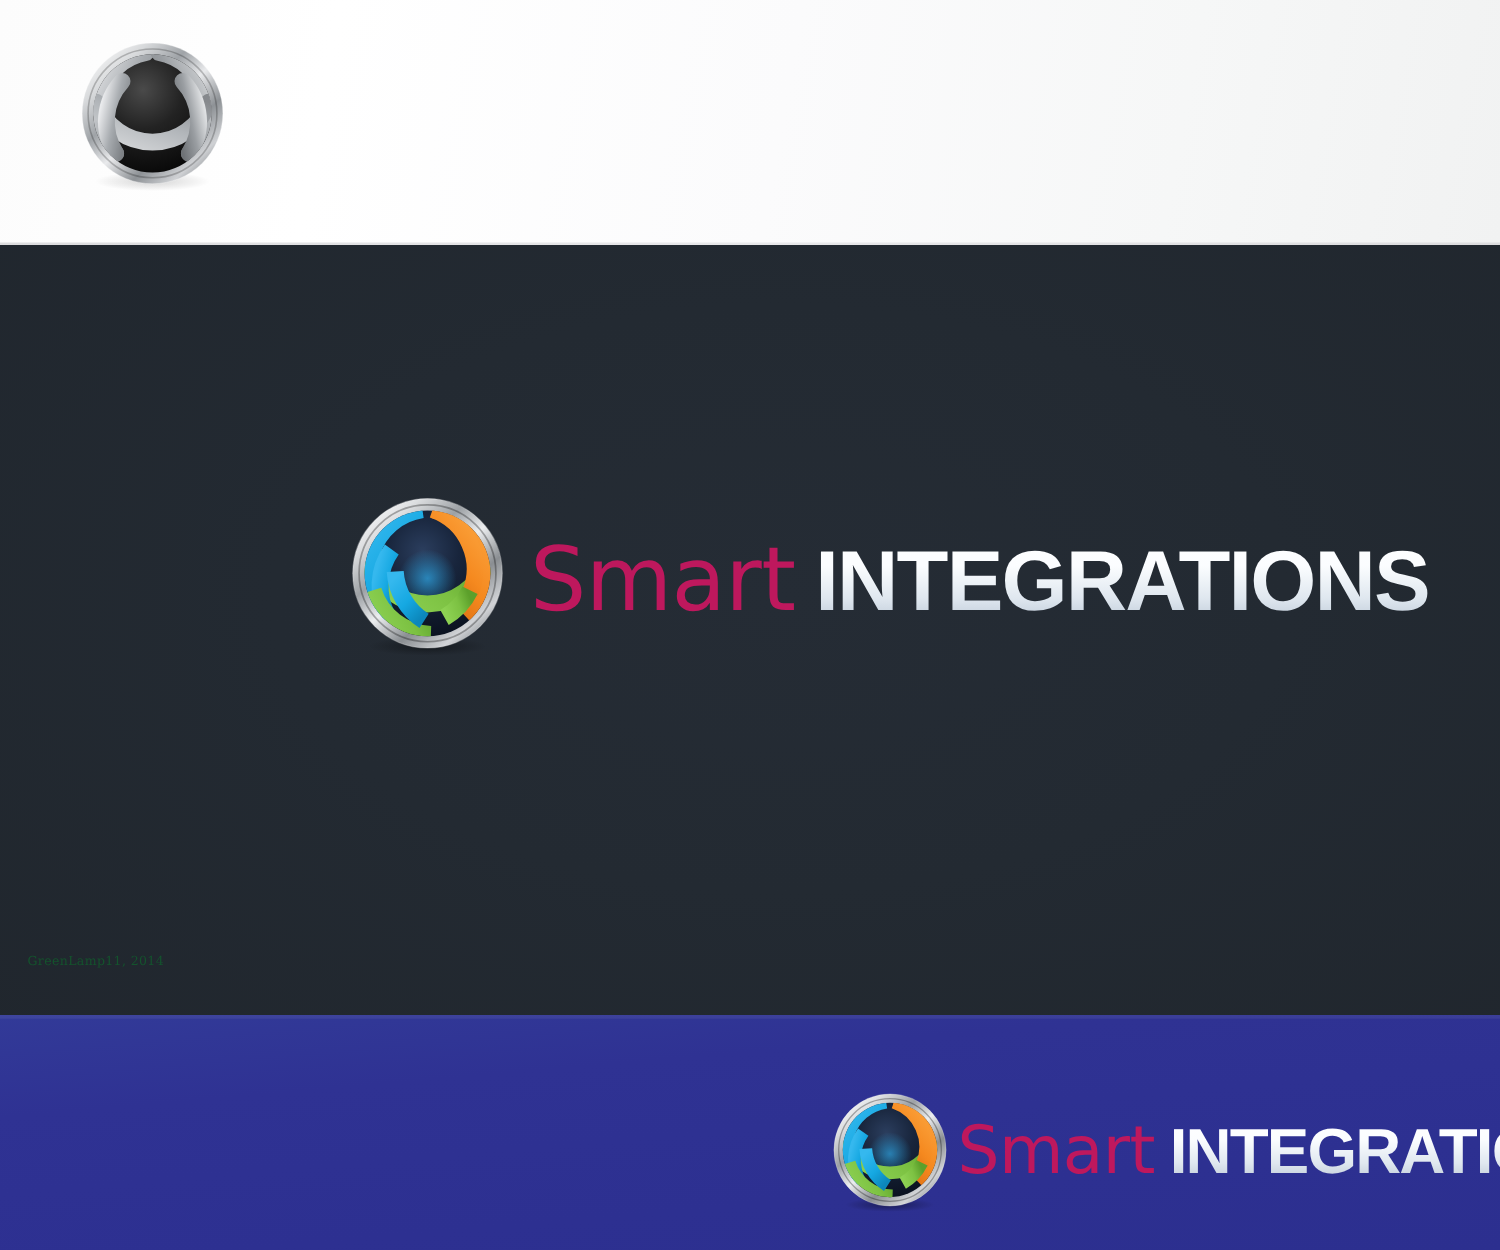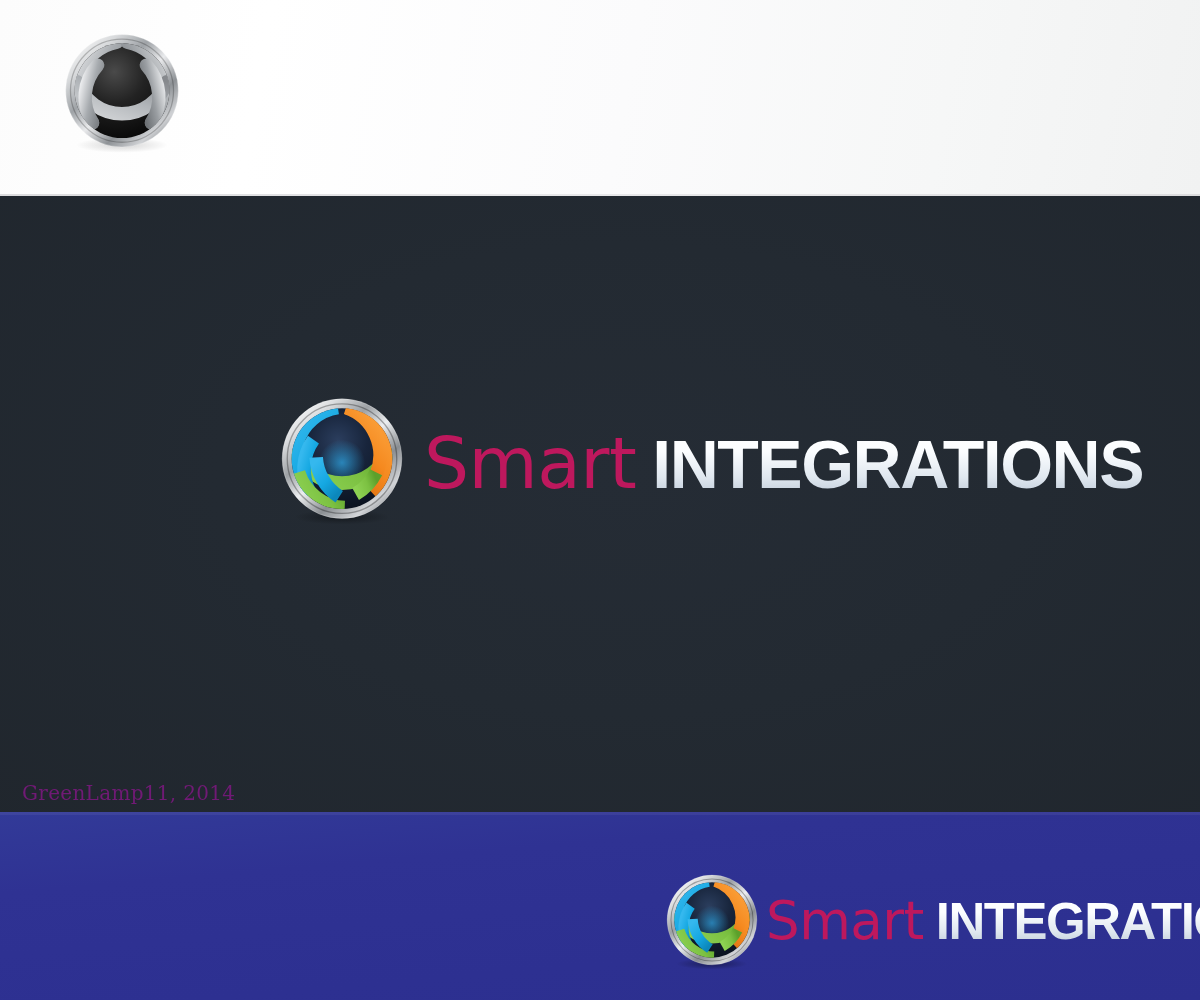--- a/index.html
+++ b/index.html
@@ -111,24 +111,24 @@
     left: 766px;
     top: 894px;
   }
   .wordmark-footer .smart { font-size: 53px; }
   .wordmark-footer .integrations { font-size: 51px; margin-left: 12px; }
 
   
   .credit {
     position: absolute;
     left: 22px;
-    top: 781px;
+    top: 764px;
     font-family: "DejaVu Serif", "Liberation Serif", serif;
-    font-size: 20px;
-    color: #701a75;
+    font-size: 10px;
+    color: #14532d;
     letter-spacing: 0.3px;
   }
 </style>
 </head>
 <body>
 
 <div class="canvas">
 
   <div class="header-band"></div>
 

